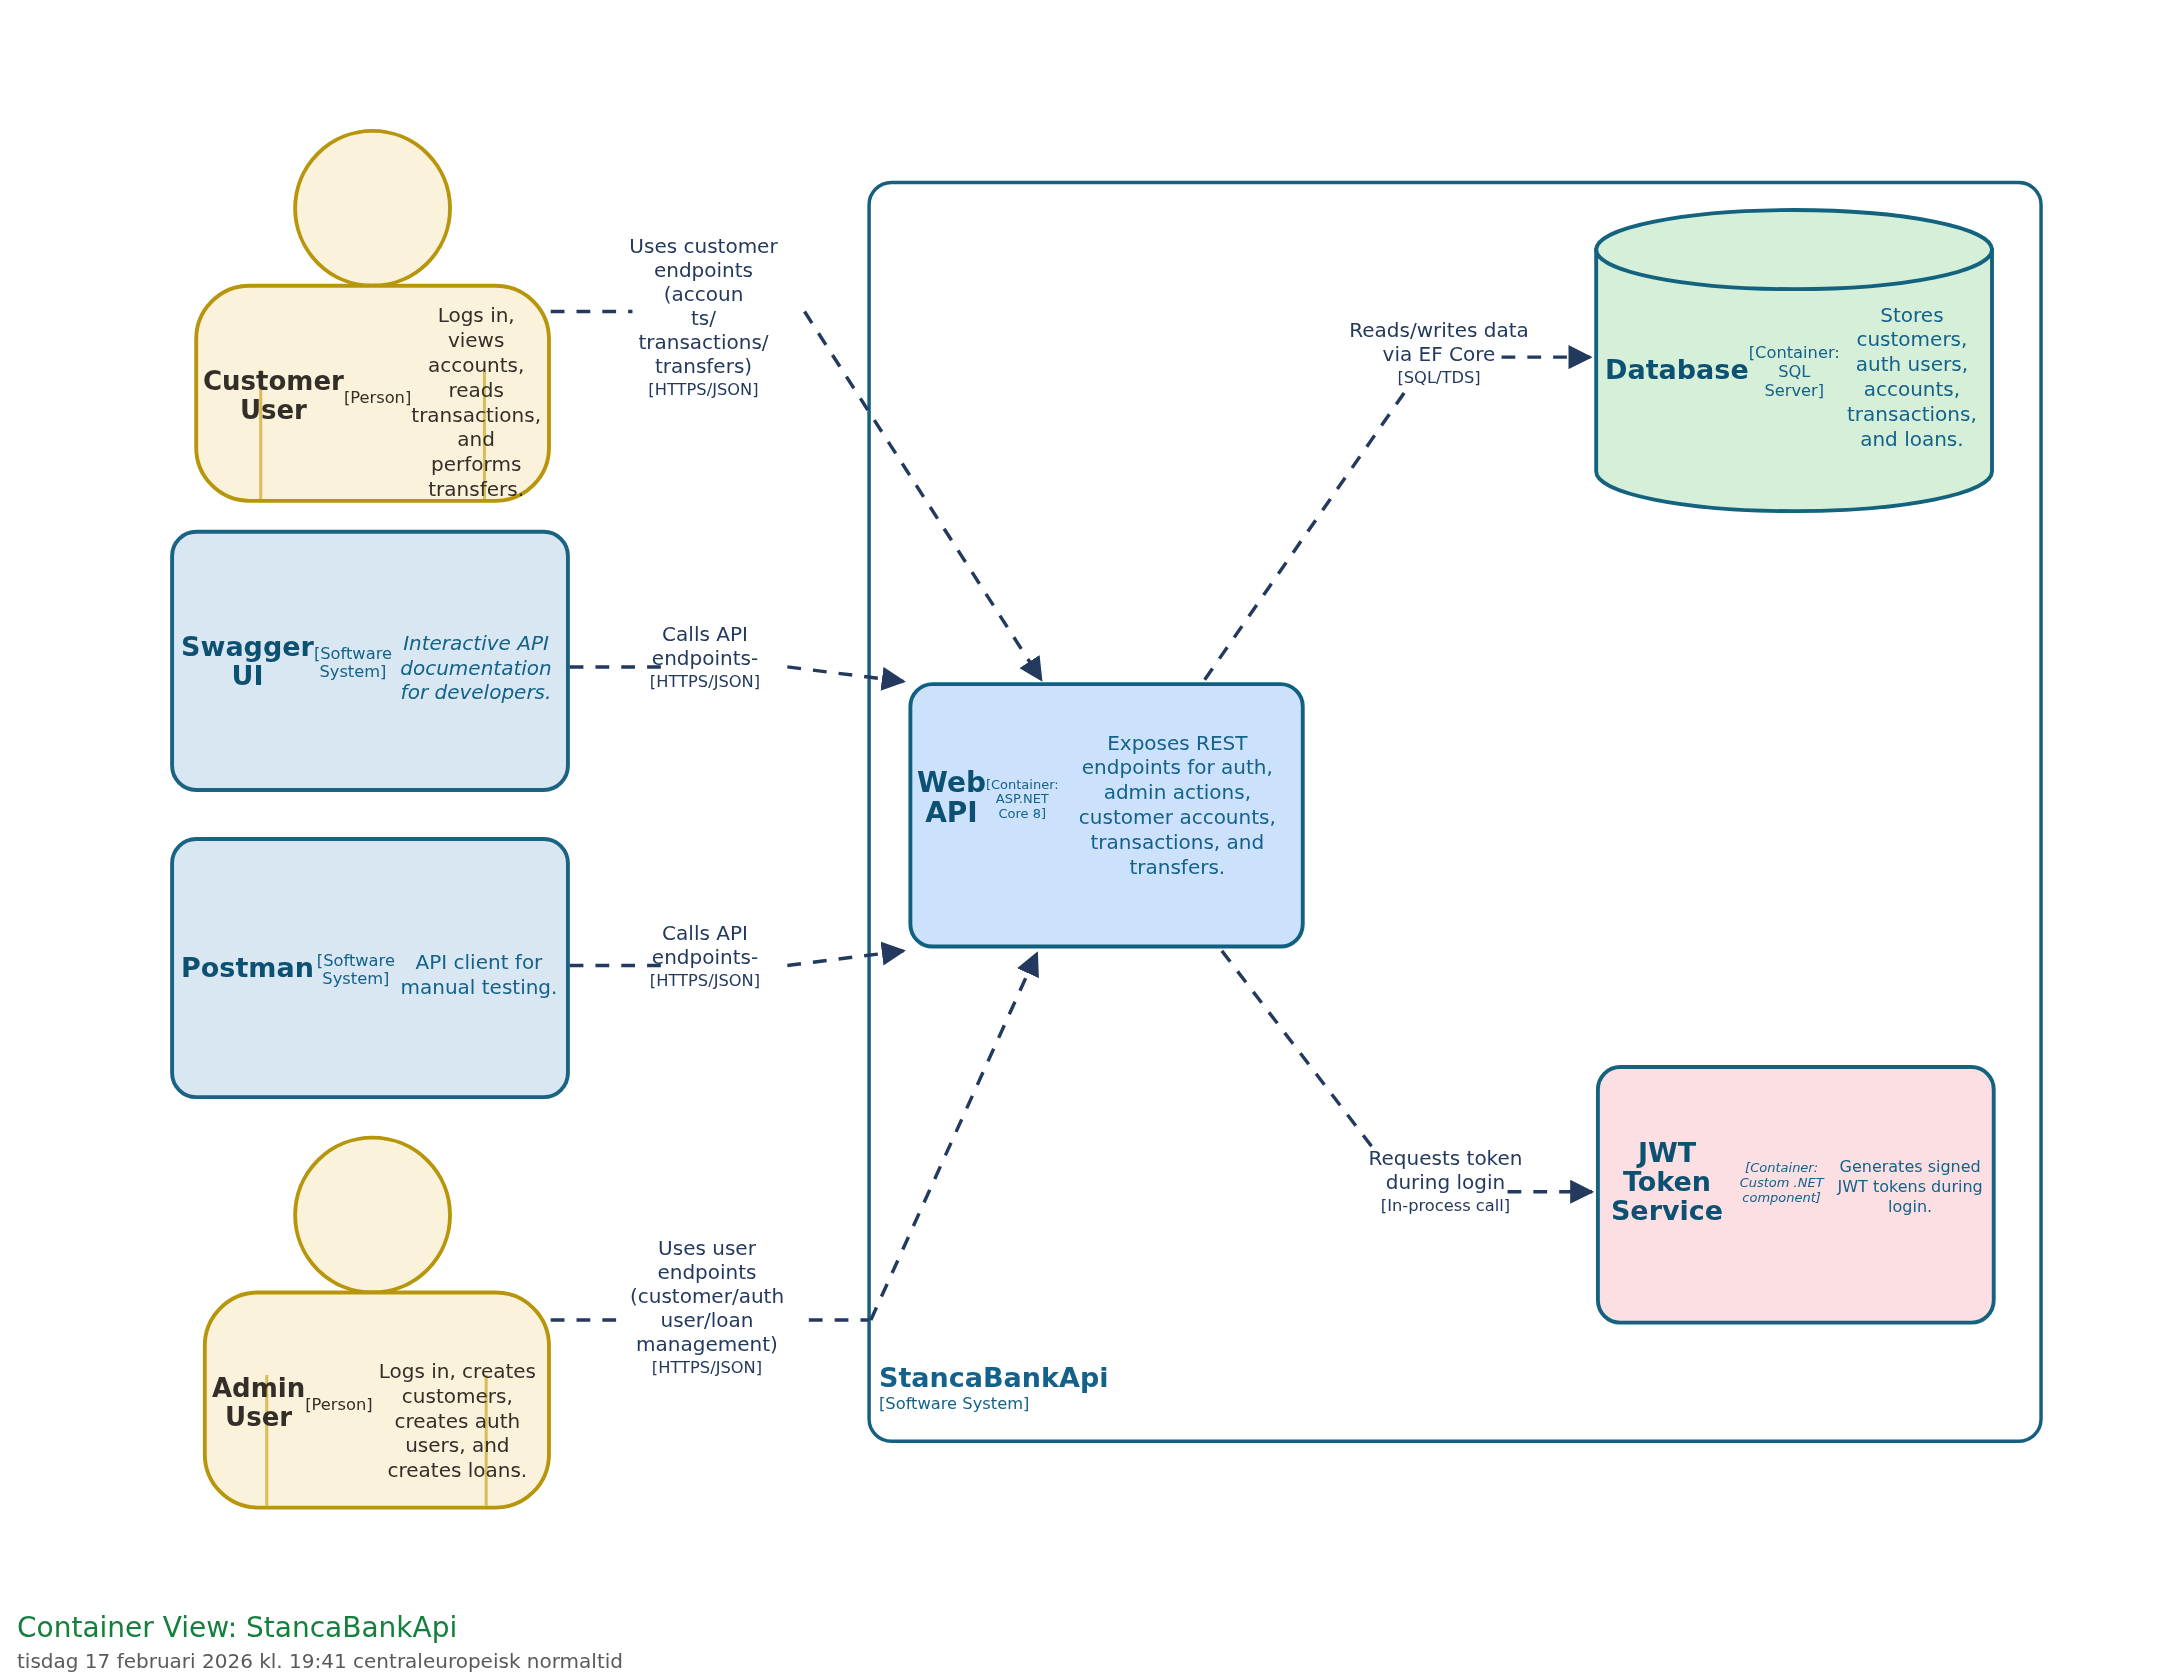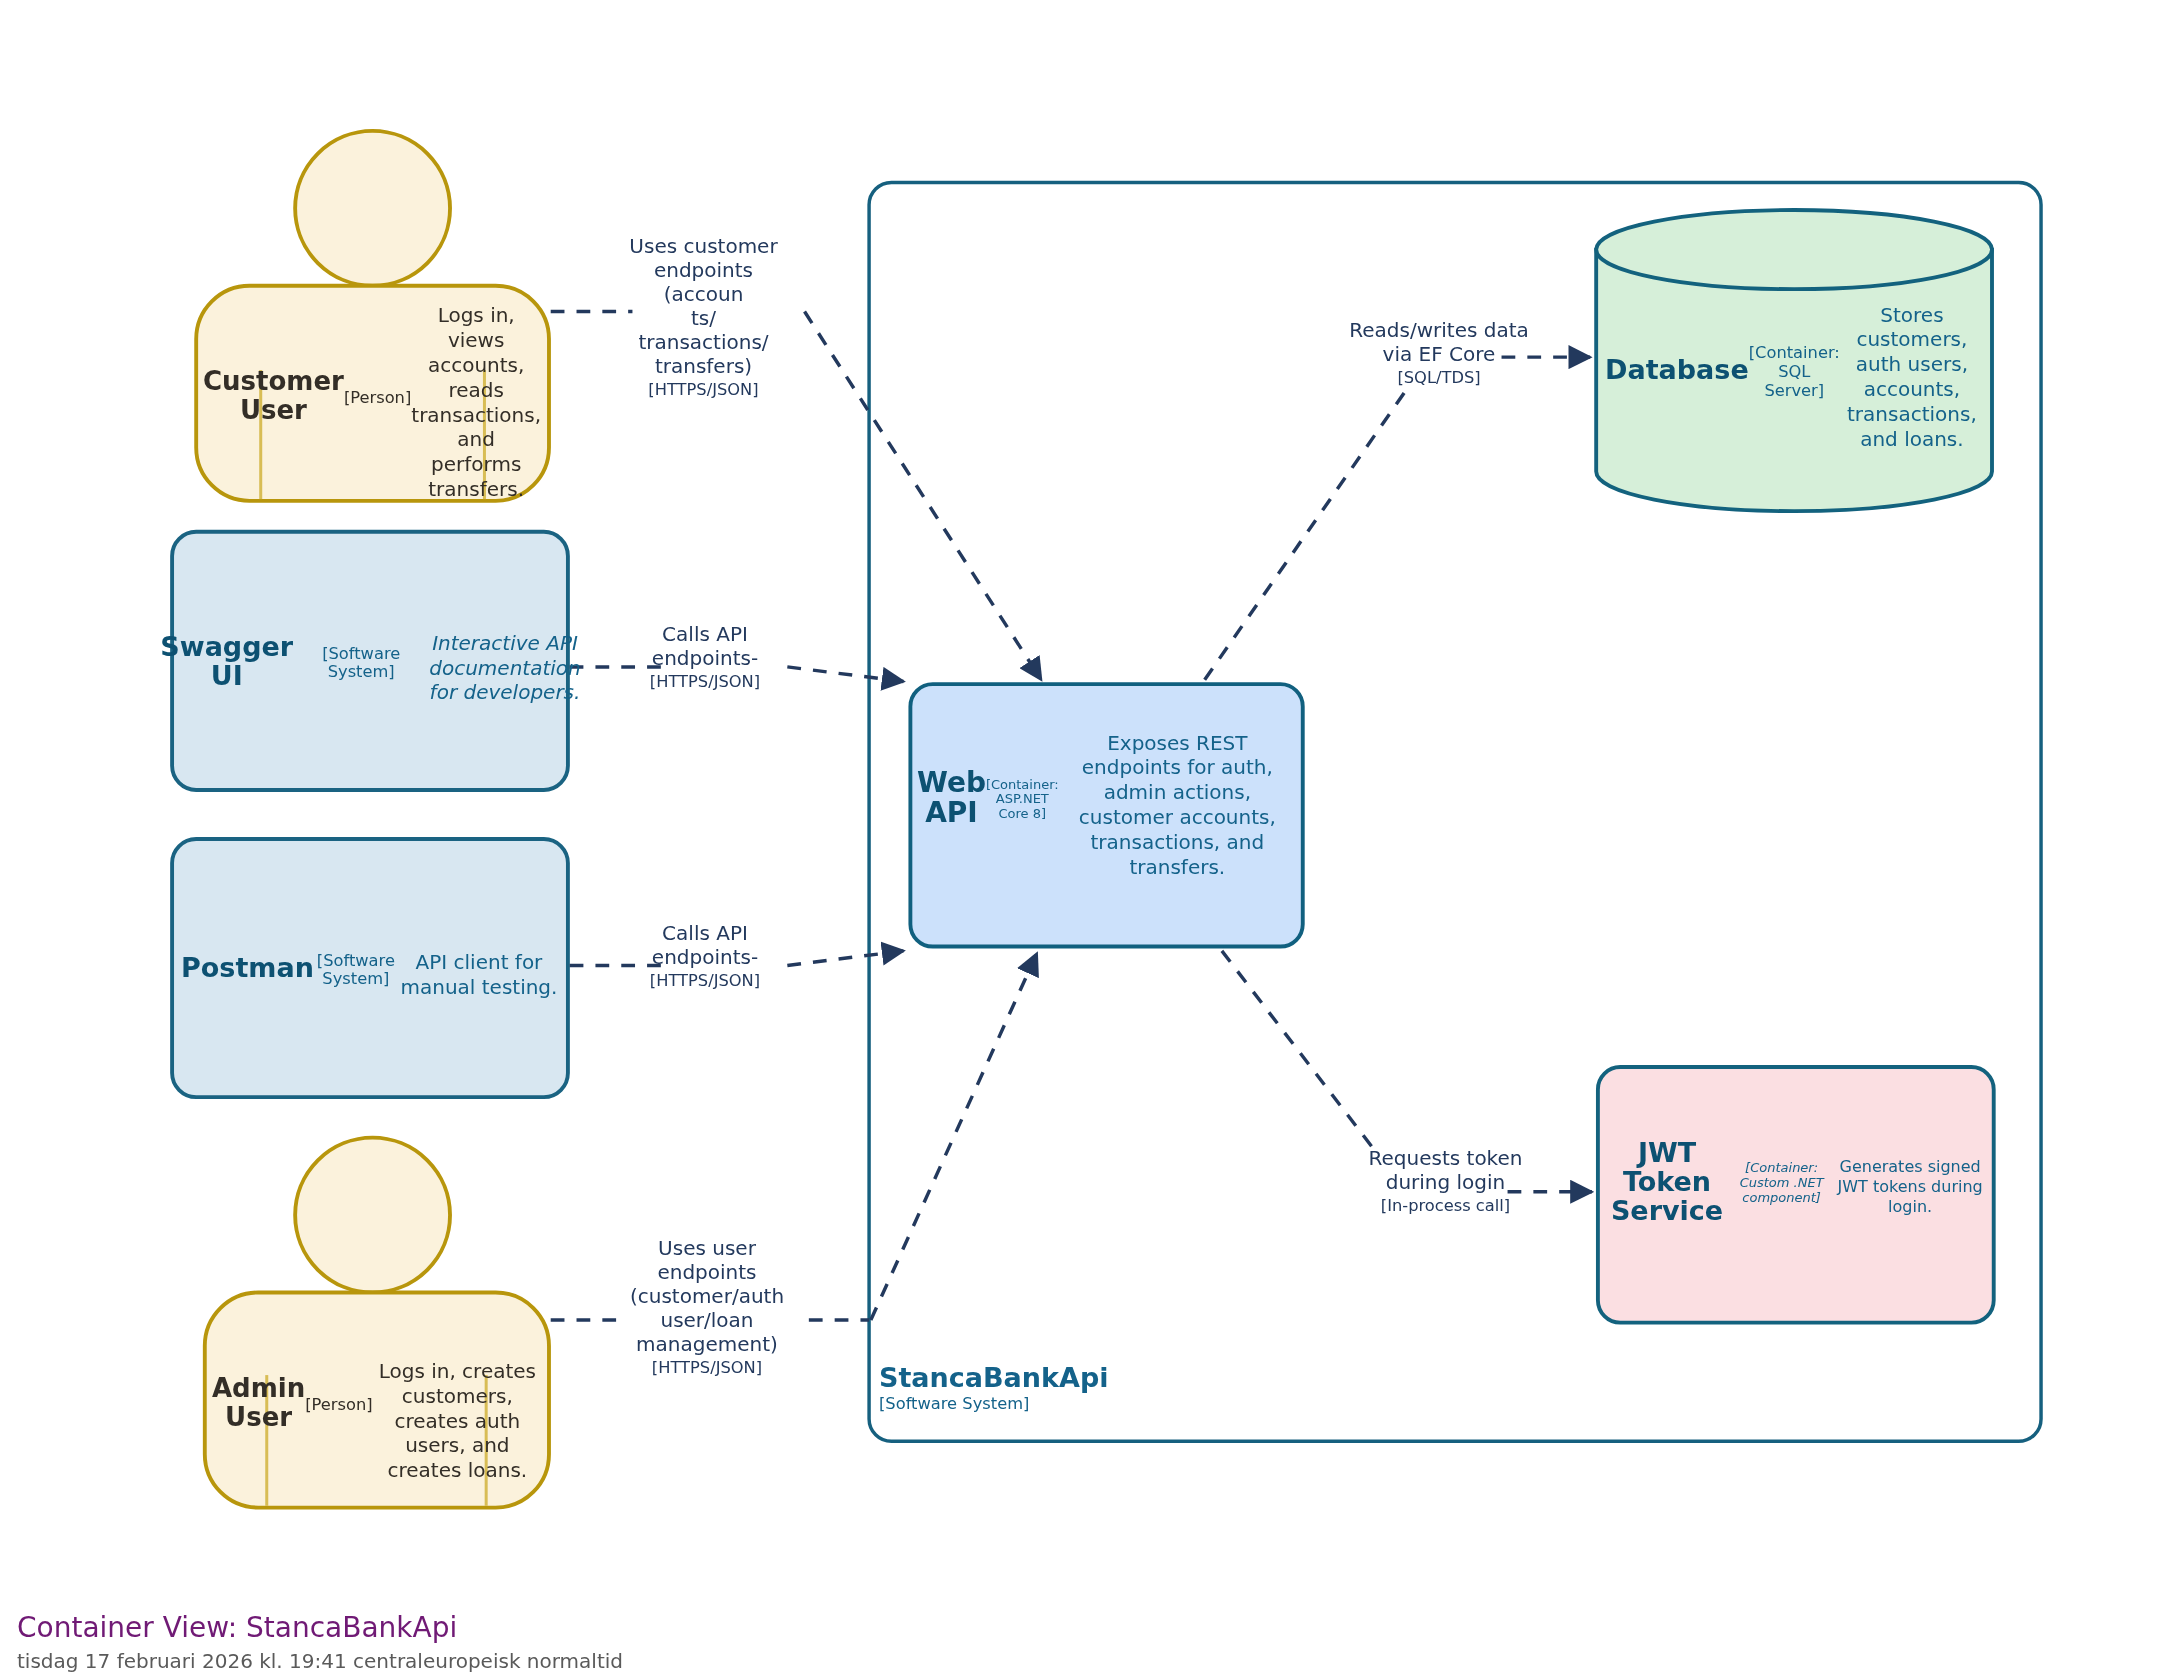--- a/index.html
+++ b/index.html
@@ -45,21 +45,21 @@
   .boundary-label .b-title{font-size:27px;font-weight:bold;color:#14628a;line-height:1.1;}
   .boundary-label .b-tech{font-size:16.3px;color:#14628a;line-height:1.2;margin-top:1.7px;}
 
   
   .rel{position:absolute;text-align:center;color:#23395d;}
   .rel .r-text{font-size:20px;line-height:1.20;color:#23395d;}
   .rel .r-tech{font-size:16.3px;line-height:1.2;color:#23395d;margin-top:1.7px;}
 
   
   .footer{position:absolute;left:17px;top:1611px;}
-  .footer .f-title{font-size:28px;color:#701a75;line-height:1.2;}
+  .footer .f-title{font-size:28px;color:#15803d;line-height:1.2;}
   .footer .f-sub{font-size:20px;color:#5a5a5a;line-height:1.3;margin-top:3.4px;}
 </style>
 </head>
 <body>
 
 <div id="canvas">
 
   <svg class="layer" viewBox="0 0 2530 1950">
     <defs>
       <marker id="arrow" viewBox="0 0 10 10" refX="9" refY="5" markerWidth="7" markerHeight="7" orient="auto-start-reverse">
@@ -127,21 +127,21 @@
       <line x1="1752" y1="1385" x2="1850" y2="1385" stroke="#23395d" stroke-width="4" stroke-dasharray="16 14" marker-end="url(#arrow)"></line>
     </g>
   </svg>
 
   <div class="node person" style="left:206px;top:303px;width:332px;height:185px;">
     <div class="n-title">Customer User</div>
     <div class="n-tech">[Person]</div>
     <div class="n-desc" style="max-width:293px;">Logs in, views accounts, reads transactions, and performs transfers.</div>
   </div>
 
-  <div class="node sys" style="left:181px;top:551px;width:379px;height:220px;gap:29px;">
+  <div class="node sys" style="left:181px;top:551px;width:379px;height:220px;">
     <div class="n-title">Swagger UI</div>
     <div class="n-tech">[Software System]</div>
     <div class="n-desc" style="max-width:336px;font-style:italic;">Interactive API documentation for developers.</div>
   </div>
 
   <div class="node sys" style="left:181px;top:858px;width:379px;height:220px;">
     <div class="n-title">Postman</div>
     <div class="n-tech">[Software System]</div>
     <div class="n-desc" style="max-width:344px;">API client for manual testing.</div>
   </div>

